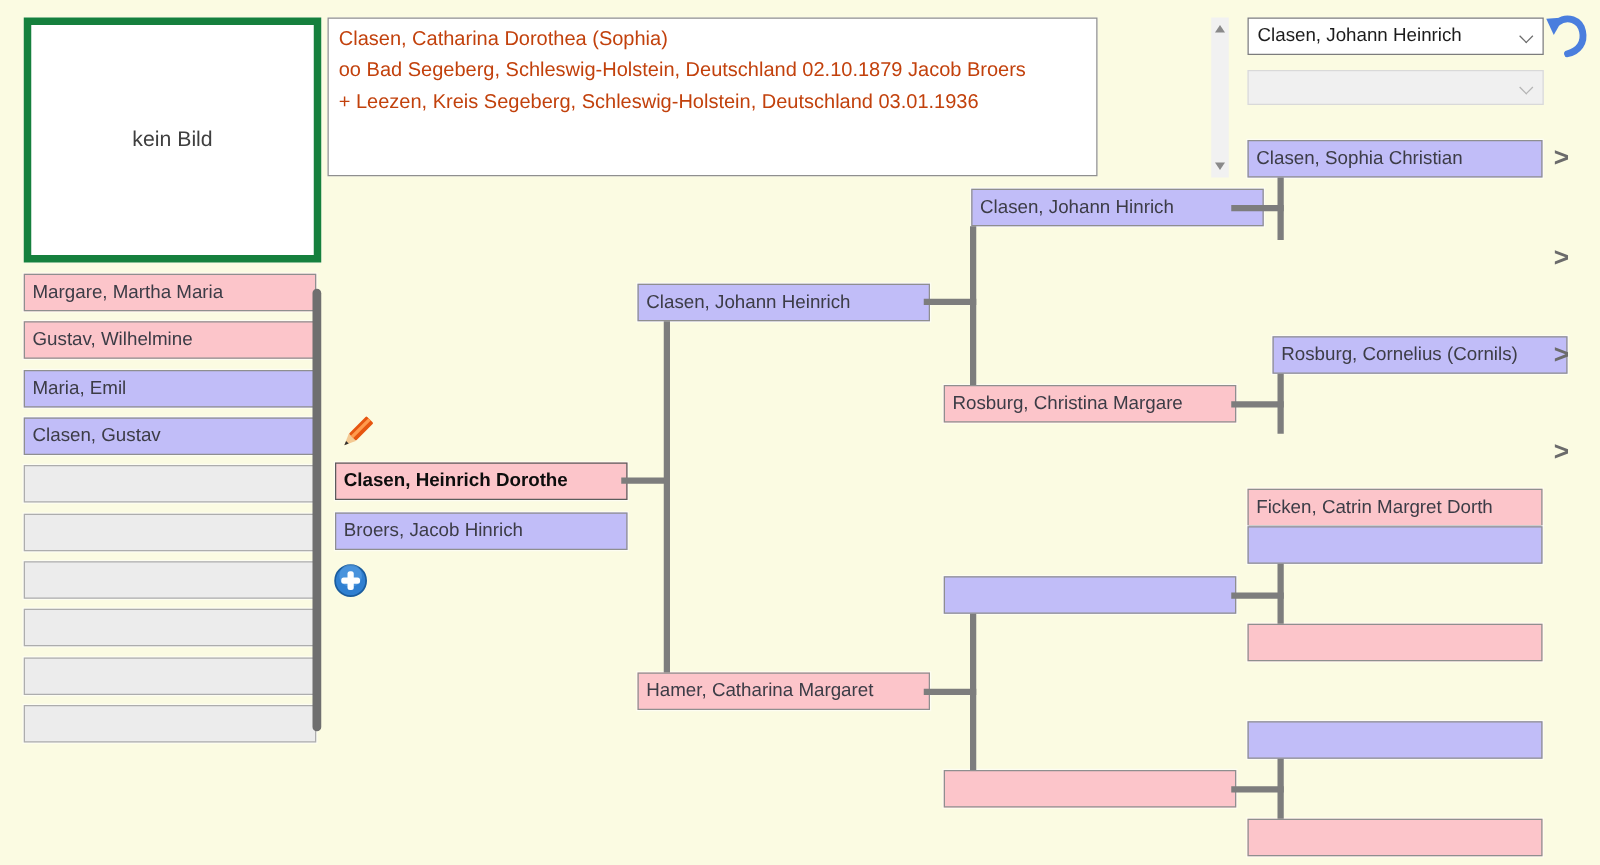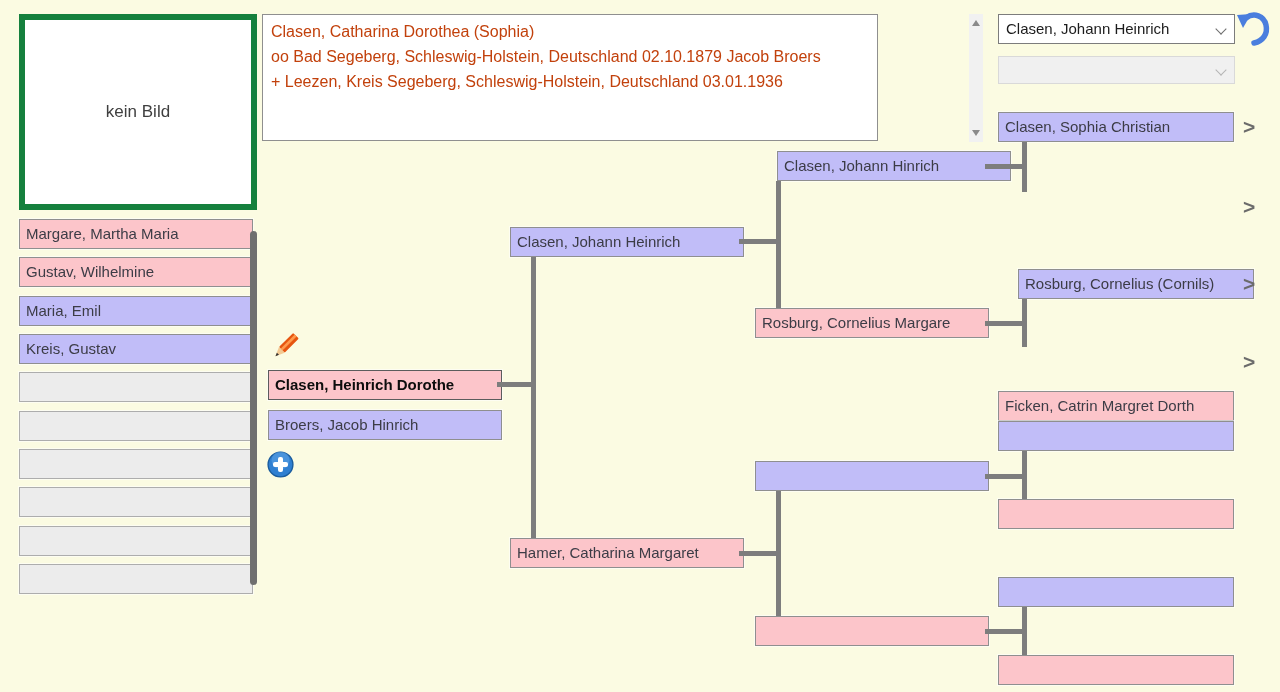--- a/index.html
+++ b/index.html
@@ -113,21 +113,21 @@
   </div>
 
   <svg class="icon" style="left:1234px;top:8px;" width="38" height="40" viewBox="0 0 38 40">
     <path d="M20 35 C 29 33, 34 26, 32 17 C 30 8, 20 4, 12 10" fill="none" stroke="#4a7ede" stroke-width="5.5" stroke-linecap="round"></path>
     <polygon points="3,7 17,6 9,20" fill="#4a7ede"></polygon>
   </svg>
 
   <div class="pbox female" style="left:19px;top:219px;">Margare, Martha Maria</div>
   <div class="pbox female" style="left:19px;top:257px;">Gustav, Wilhelmine</div>
   <div class="pbox male" style="left:19px;top:296px;">Maria, Emil</div>
-  <div class="pbox male" style="left:19px;top:334px;">Kreis, Gustav</div>
+  <div class="pbox male" style="left:19px;top:334px;">Clasen, Gustav</div>
   <div class="pbox slot" style="left:19px;top:372px;"></div>
   <div class="pbox slot" style="left:19px;top:411px;"></div>
   <div class="pbox slot" style="left:19px;top:449px;"></div>
   <div class="pbox slot" style="left:19px;top:487px;"></div>
   <div class="pbox slot" style="left:19px;top:526px;"></div>
   <div class="pbox slot" style="left:19px;top:564px;"></div>
   <div class="sibbar"></div>
 
   <svg class="icon" style="left:270px;top:330px;" width="30" height="32" viewBox="0 0 30 32">
     <g transform="rotate(45 15 16)">
@@ -145,21 +145,21 @@
     <circle cx="13.5" cy="13.5" r="12.4" fill="#2f7fd1" stroke="#1a5c9e" stroke-width="1.4"></circle>
     <circle cx="13.5" cy="9.5" r="9" fill="#5ea4e6" opacity="0.55"></circle>
     <rect x="6" y="11" width="15" height="5" rx="2" fill="#ffffff"></rect>
     <rect x="11" y="6" width="5" height="15" rx="2" fill="#ffffff"></rect>
   </svg>
 
   <div class="pbox male" style="left:510px;top:227px;">Clasen, Johann Heinrich</div>
   <div class="pbox female" style="left:510px;top:538px;">Hamer, Catharina Margaret</div>
 
   <div class="pbox male" style="left:777px;top:151px;">Clasen, Johann Hinrich</div>
-  <div class="pbox female" style="left:755px;top:308px;">Rosburg, Cornelius Margare</div>
+  <div class="pbox female" style="left:755px;top:308px;">Rosburg, Christina Margare</div>
   <div class="pbox male" style="left:755px;top:461px;"></div>
   <div class="pbox female" style="left:755px;top:616px;"></div>
 
   <div class="pbox male" style="left:998px;top:112px;width:228px;">Clasen, Sophia Christian</div>
   <div class="pbox male" style="left:974px;top:269px;width:228px;margin-left:44px;">Rosburg, Cornelius (Cornils)</div>
   <div class="pbox female" style="left:998px;top:347px;width:228px;margin-top:44px;">Ficken, Catrin Margret Dorth</div>
   <div class="pbox male" style="left:998px;top:421px;width:228px;"></div>
   <div class="pbox female" style="left:998px;top:499px;width:228px;"></div>
   <div class="pbox male" style="left:998px;top:577px;width:228px;"></div>
   <div class="pbox female" style="left:998px;top:655px;width:228px;"></div>

